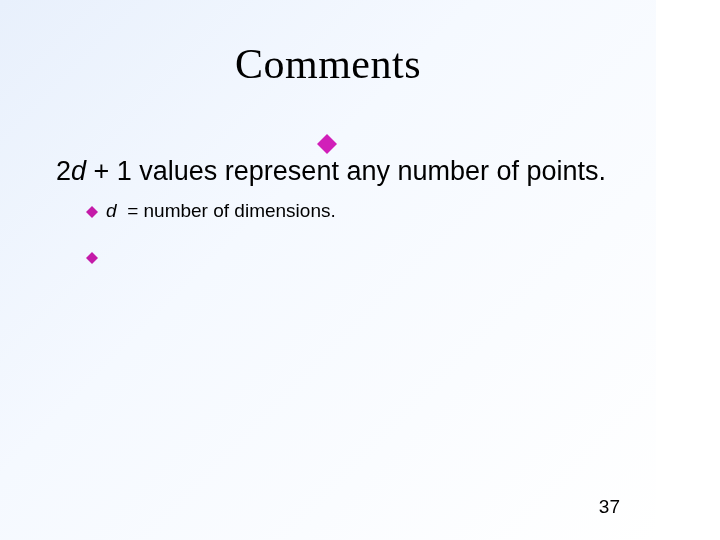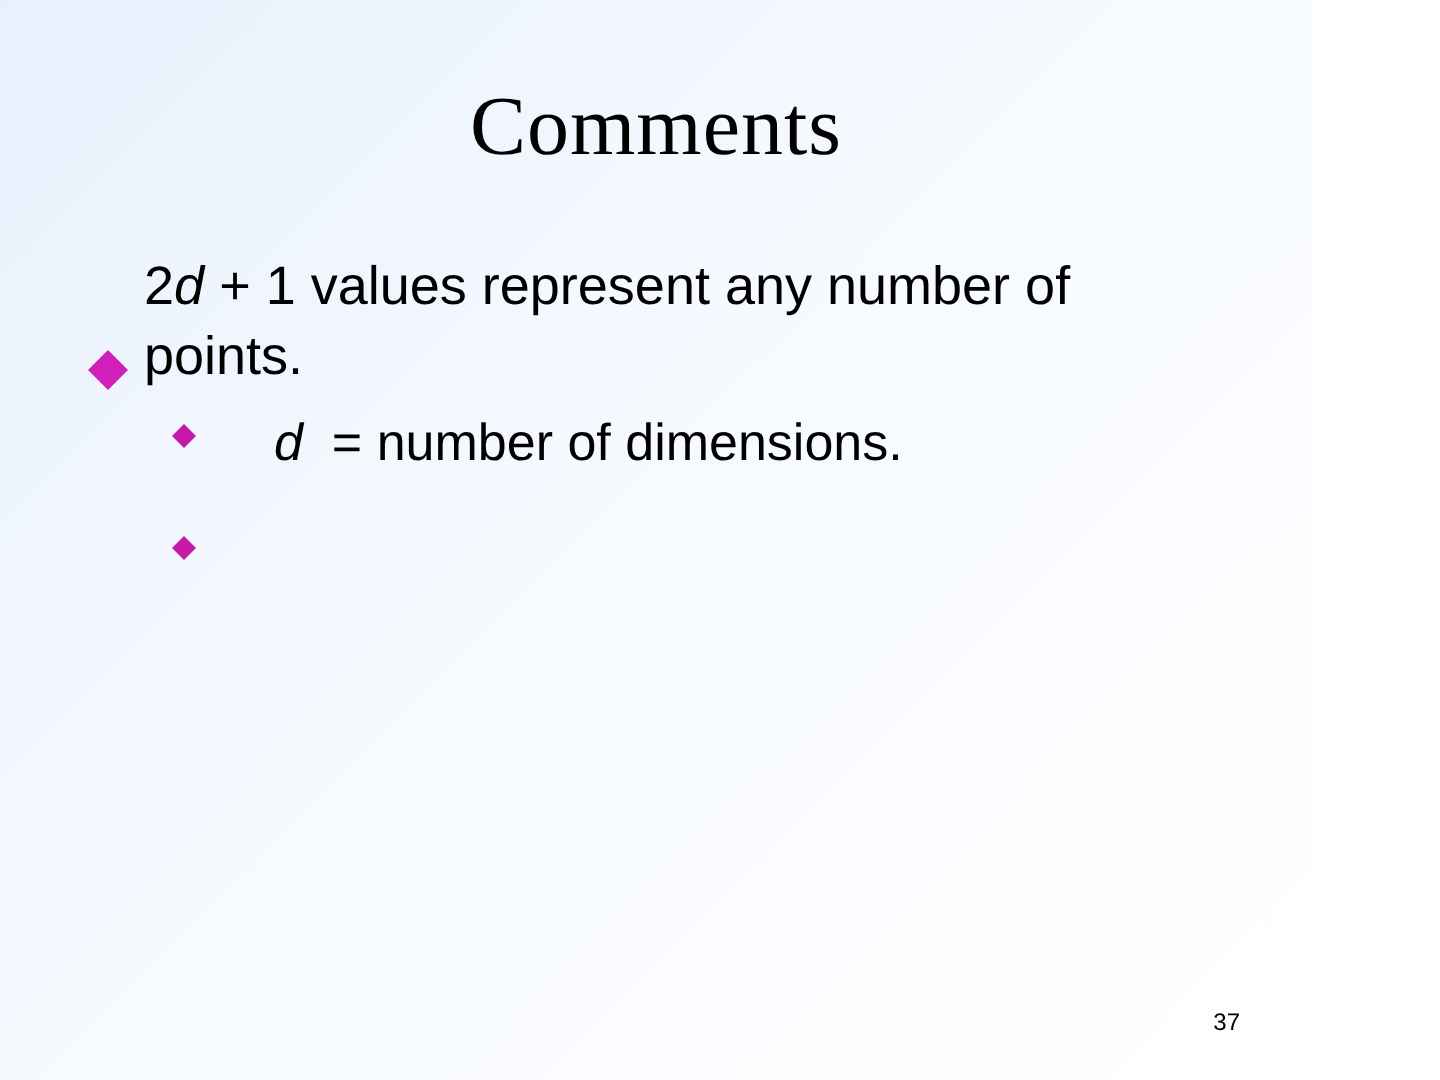--- a/index.html
+++ b/index.html
@@ -16,23 +16,24 @@
   .title {
     text-align: center;
     font-family: "Times New Roman", Times, serif;
     font-size: 42px;
     font-weight: 400;
     margin-bottom: 38px;
     letter-spacing: 0.5px;
   }
   .bullet-main {
     display: flex;
-    align-items: flex-end;
+    align-items: center;
     margin-bottom: 6px;
     padding-left: 6px;
+    flex-direction: column;
   }
   .bullet-main .diamond {
     flex: 0 0 auto;
     margin-top: 8px;
     margin-right: 8px;
   }
   .bullet-main .text {
     font-size: 27px;
     line-height: 1.28;
   }
@@ -41,32 +42,31 @@
     align-items: flex-start;
     margin: 10px 0 22px 0;
     padding-left: 48px;
   }
   .bullet-sub .mini-diamond {
     flex: 0 0 auto;
     margin-top: 7px;
     margin-right: 8px;
   }
   .bullet-sub .text {
-    font-size: 26px;
+    font-size: 19px;
     line-height: 1.3;
-    margin-left: 31px;
   }
   .italic { font-style: italic; }
   .sub { font-size: 0.7em; vertical-align: sub; line-height: 0; font-style: italic; }
   .sup { font-size: 0.7em; vertical-align: super; line-height: 0; }
   .page-num {
     position: absolute;
     right: 36px;
     bottom: 22px;
-    font-size: 12px;
+    font-size: 19px;
     color: #000;
   }
   svg.diamond { width: 20px; height: 20px; }
   svg.mini-diamond { width: 12px; height: 12px; }
 </style>
 </head>
 <body>
 
 <div class="slide">
   <h1 class="title">Comments</h1>

